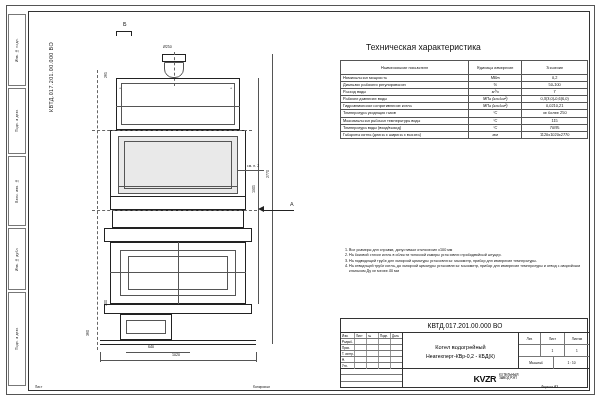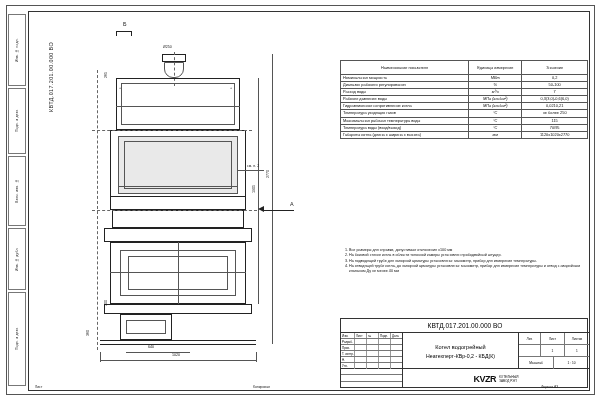--- a/index.html
+++ b/index.html
@@ -52,21 +52,21 @@
   .c1{width:14px;}.c2{width:12px;}.c3{width:12px;}.c4{width:12px;}.c5{width:11px;border-right:none !important;}
   .tb-center{position:absolute;left:62px;top:0;width:116px;height:36px;border-right:1px solid #333;box-sizing:border-box;
              display:flex;flex-direction:column;align-items:center;justify-content:center;}
   .tb-right{position:absolute;left:178px;top:0;width:70px;height:36px;box-sizing:border-box;font-size:3.2px;}
   .tb-right .r{display:flex;height:12px;border-bottom:.5px solid #777;box-sizing:border-box;}
   .tb-right .r div{border-right:.5px solid #777;display:flex;align-items:center;justify-content:center;box-sizing:border-box;}
   .tb-bot{position:absolute;left:0;top:50px;width:248px;height:19px;box-sizing:border-box;}
   .tb-bl{position:absolute;left:0;top:0;width:62px;height:19px;border-right:1px solid #333;box-sizing:border-box;font-size:3px;}
   .tb-bl .row{height:6.3px;border-bottom:.5px solid #777;display:flex;align-items:center;box-sizing:border-box;}
   .tb-br{position:absolute;left:62px;top:0;width:186px;height:19px;display:flex;align-items:center;justify-content:center;box-sizing:border-box;}
-  .logo{display:flex;align-items:flex-end;gap:3px;}
+  .logo{display:flex;align-items:flex-start;gap:3px;}
   .logo .mark{font-weight:bold;font-size:9px;letter-spacing:-.5px;color:#111;}
   .logo .sub{font-size:3.1px;line-height:1.15;color:#111;}
   
   .botrow{position:absolute;left:29px;bottom:6px;width:558px;height:10px;font-size:3.4px;color:#222;}
   .botrow .c{position:absolute;top:1px;}
   .dim{position:absolute;font-size:3.6px;color:#111;}
   .dimv{position:absolute;font-size:3.6px;color:#111;writing-mode:vertical-rl;transform:rotate(180deg);}
 </style>
 </head>
 <body>
@@ -139,20 +139,21 @@
   <div class="ln hl thin" style="left:126px;top:352px;width:64px;"></div>
   <div class="dim" style="left:148px;top:345px;">640</div>
 
   <div class="t tiny" style="left:247px;top:164px;">см. п. 2</div>
   <div class="ln hl thin" style="left:238px;top:170px;width:26px;"></div>
 
   <div class="ln hl" style="left:262px;top:210px;width:32px;height:1.4px;"></div>
   <div class="t md" style="left:290px;top:201px;">А</div>
   <div style="position:absolute;left:258px;top:206px;width:0;height:0;border-top:3px solid transparent;border-bottom:3px solid transparent;border-right:6px solid #222;"></div>
 
+  <div class="ch-title">Техническая характеристика</div>
 
   <table class="spec">
     <thead>
       <tr>
         <th>Наименование показателя</th>
         <th>Единицы измерения</th>
         <th>Значение</th>
       </tr>
     </thead>
     <tbody>

